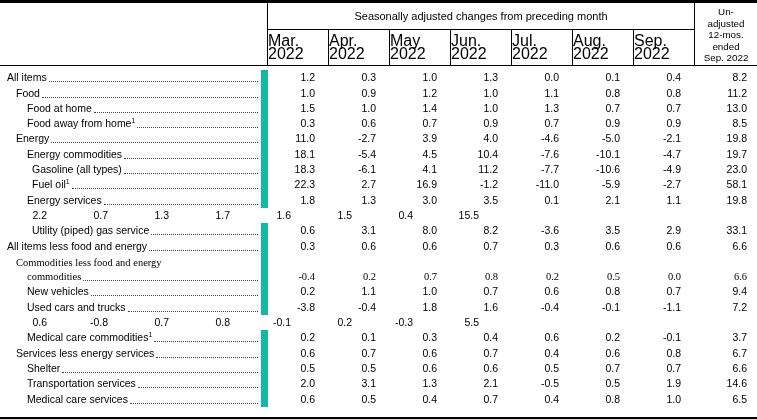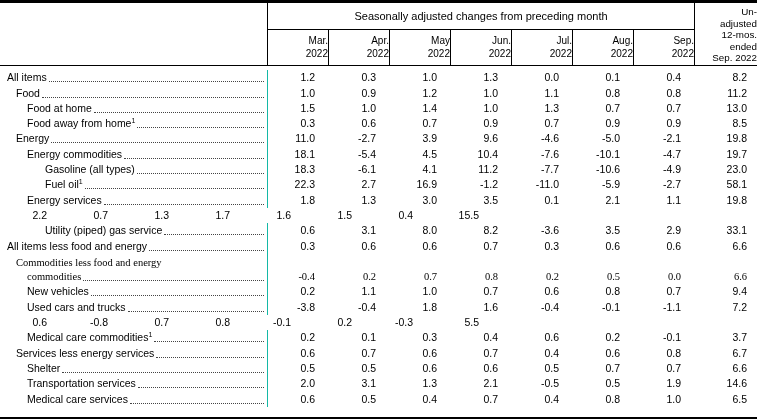--- a/index.html
+++ b/index.html
@@ -18,53 +18,53 @@
   .thead { display: flex; height: 63px; border-bottom: 1px solid #000; }
   .stub-cell { width: 268px; border-right: 1px solid #000; }
   .months-group { width: 427px; display: flex; flex-direction: column; border-right: 1px solid #000; }
   .spanner {
     height: 27px; border-bottom: 1px solid #000;
     display: flex; align-items: center; justify-content: center;
     font-size: 11px;
   }
   .month-row { flex: 1; display: flex; }
   .month-cell {
-    flex: 1; text-align: right; font-size: 10px; line-height: 12.5px;
+    flex: 1; text-align: left; font-size: 16px; line-height: 12.5px;
     padding-top: 5px;
   }
   .month-cell + .month-cell { border-left: 1px solid #000; }
   .hline { display: block; }
   .unadj-cell {
-    flex: 1; text-align: right; font-size: 9.8px; line-height: 11.6px;
+    flex: 1; text-align: center; font-size: 9.8px; line-height: 11.6px;
     padding-top: 3px;
   }
   .unadj-cell span { display: block; }
 
   
   .tbody { padding-top: 4px; }
   .row { display: flex; height: 15.3px; align-items: flex-end; }
   .row.tall { height: 30.6px; font-family: Liberation Serif, serif; }
 
   .label-cell {
-    width: 268px; border-right: 1px solid #14b8a6;
+    width: 268px; border-right: 7px solid #14b8a6;
     display: flex; align-items: flex-end; overflow: hidden;
     height: 100%;
   }
   .lbl {
     white-space: nowrap; font-size: 10.5px; line-height: 13px; padding-bottom: 1px;
   }
   .leader {
     flex: 1 1 auto; min-width: 6px;
     border-bottom: 1px dotted #444;
     margin: 0 3px 3px 2px;
   }
   .ind0 { padding-left: 7px; }
   .ind1 { padding-left: 16px; }
   .ind2 { padding-left: 27px; }
-  .ind3 { padding-left: 45px; }
+  .ind3 { padding-left: 32px; }
 
   .label-lines { width: 100%; display: flex; flex-direction: column; }
   .lbl-line { display: flex; }
   .lbl-line .lbl { padding-bottom: 1px; }
 
   sup { font-size: 7px; vertical-align: super; line-height: 0; }
 
   .v {
     width: 61px; text-align: right; padding-right: 14px;
     font-size: 10.5px; line-height: 13px; padding-bottom: 1px;
@@ -181,21 +181,21 @@
         <div class="v unadj">8.5</div>
       </div>
       <div class="row">
         <div class="label-cell">
           <span class="lbl ind1"><span>Energy</span></span>
           <span class="leader"></span>
         </div>
         <div class="v">11.0</div>
         <div class="v">-2.7</div>
         <div class="v">3.9</div>
-        <div class="v">9.6</div>
+        <div class="v">4.0</div>
         <div class="v">-4.6</div>
         <div class="v">-5.0</div>
         <div class="v">-2.1</div>
         <div class="v unadj">19.8</div>
       </div>
       <div class="row">
         <div class="label-cell">
           <span class="lbl ind2"><span>Energy commodities</span></span>
           <span class="leader"></span>
         </div>

